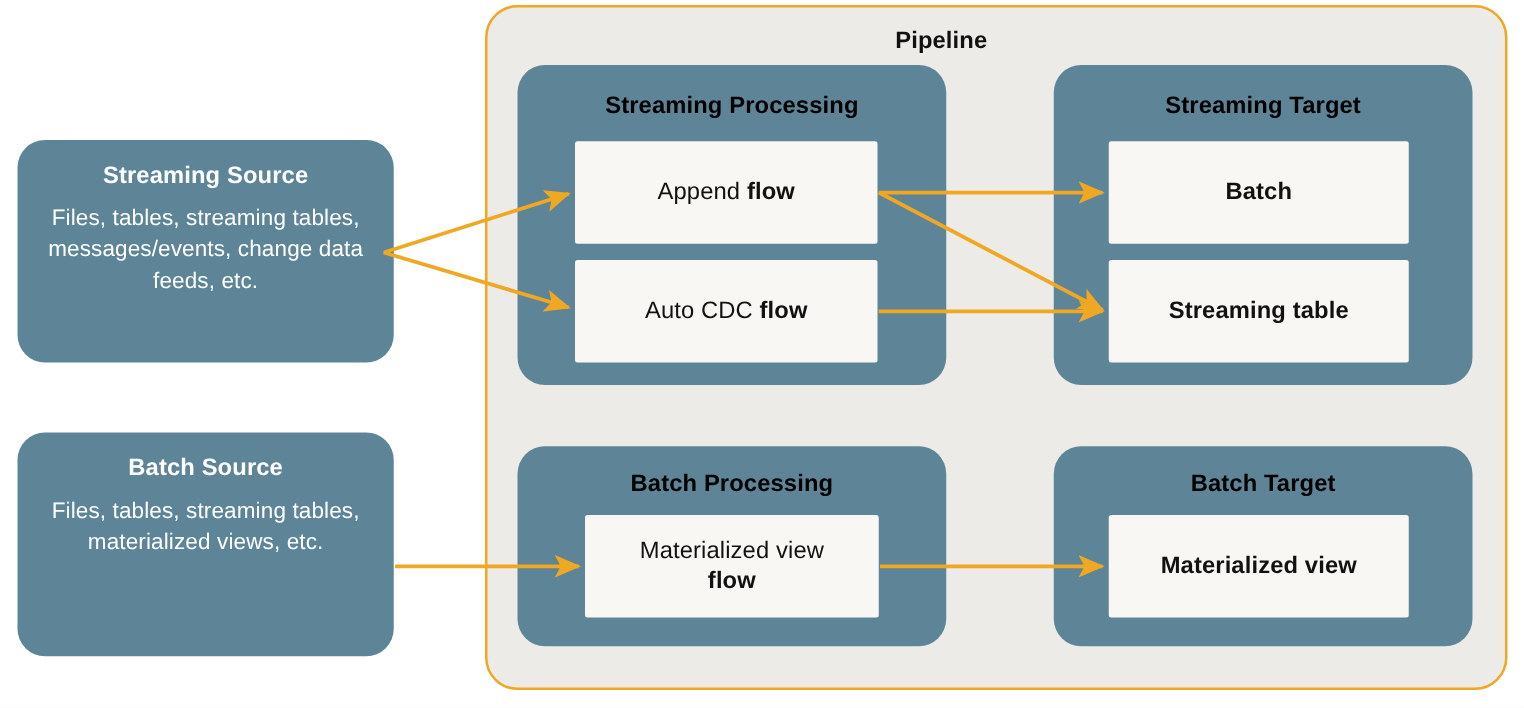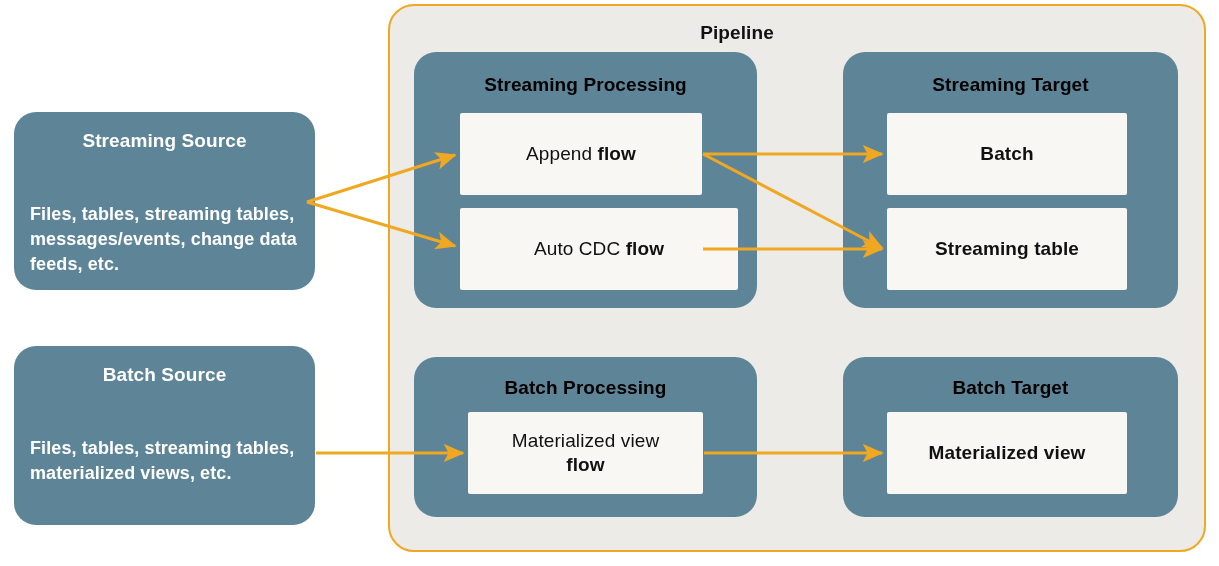--- a/index.html
+++ b/index.html
@@ -26,21 +26,21 @@
     top: 4px;
     width: 818px;
     height: 548px;
     box-sizing: border-box;
     background: #ECEBE7;
     border: 2px solid #F0A722;
     border-radius: 26px;
   }
   .pipeline-title {
     position: absolute;
-    left: 372px;
+    left: 388px;
     top: 22px;
     width: 730px;
     text-align: center;
     font-size: 19px;
     font-weight: bold;
     color: #111111;
     letter-spacing: 0.1px;
   }
 
   
@@ -65,35 +65,34 @@
   .source-box {
     position: absolute;
     background: #5E8597;
     border-radius: 22px;
     box-sizing: border-box;
     display: flex;
     flex-direction: column;
     align-items: center;
     justify-content: flex-start;
     padding: 18px 16px 16px 16px;
-    gap: 40px;
   }
   .source-title {
     color: #FFFFFF;
     font-size: 19px;
     font-weight: bold;
     text-align: center;
     letter-spacing: 0.1px;
     margin-bottom: 10px;
   }
   .source-desc {
     color: #FFFFFF;
     font-size: 18px;
-    font-weight: bold;
-    text-align: left;
+    font-weight: normal;
+    text-align: center;
     line-height: 1.40;
     letter-spacing: 0.1px;
   }
 
   
   .card {
     position: absolute;
     background: #F8F7F3;
     border-radius: 2px;
     box-sizing: border-box;
@@ -136,21 +135,21 @@
     <div class="source-title">Batch Source</div>
     <div class="source-desc">Files, tables, streaming tables, materialized views, etc.</div>
   </div>
 
   <div class="group-box" style="left:414px; top:52px; width:343px; height:256px;">
     <div class="group-title" style="top:22px;">Streaming Processing</div>
   </div>
   <div class="card" style="left:460px; top:113px; width:242px; height:82px;">
     <span><span>Append </span><span class="bold">flow</span></span>
   </div>
-  <div class="card" style="left:460px; top:208px; width:278px; height:82px;">
+  <div class="card" style="left:460px; top:208px; width:242px; height:82px;">
     <span><span>Auto CDC </span><span class="bold">flow</span></span>
   </div>
 
   <div class="group-box" style="left:843px; top:52px; width:335px; height:256px;">
     <div class="group-title" style="top:22px;">Streaming Target</div>
   </div>
   <div class="card all-bold" style="left:887px; top:113px; width:240px; height:82px;">
     <span>Batch</span>
   </div>
   <div class="card all-bold" style="left:887px; top:208px; width:240px; height:82px;">

